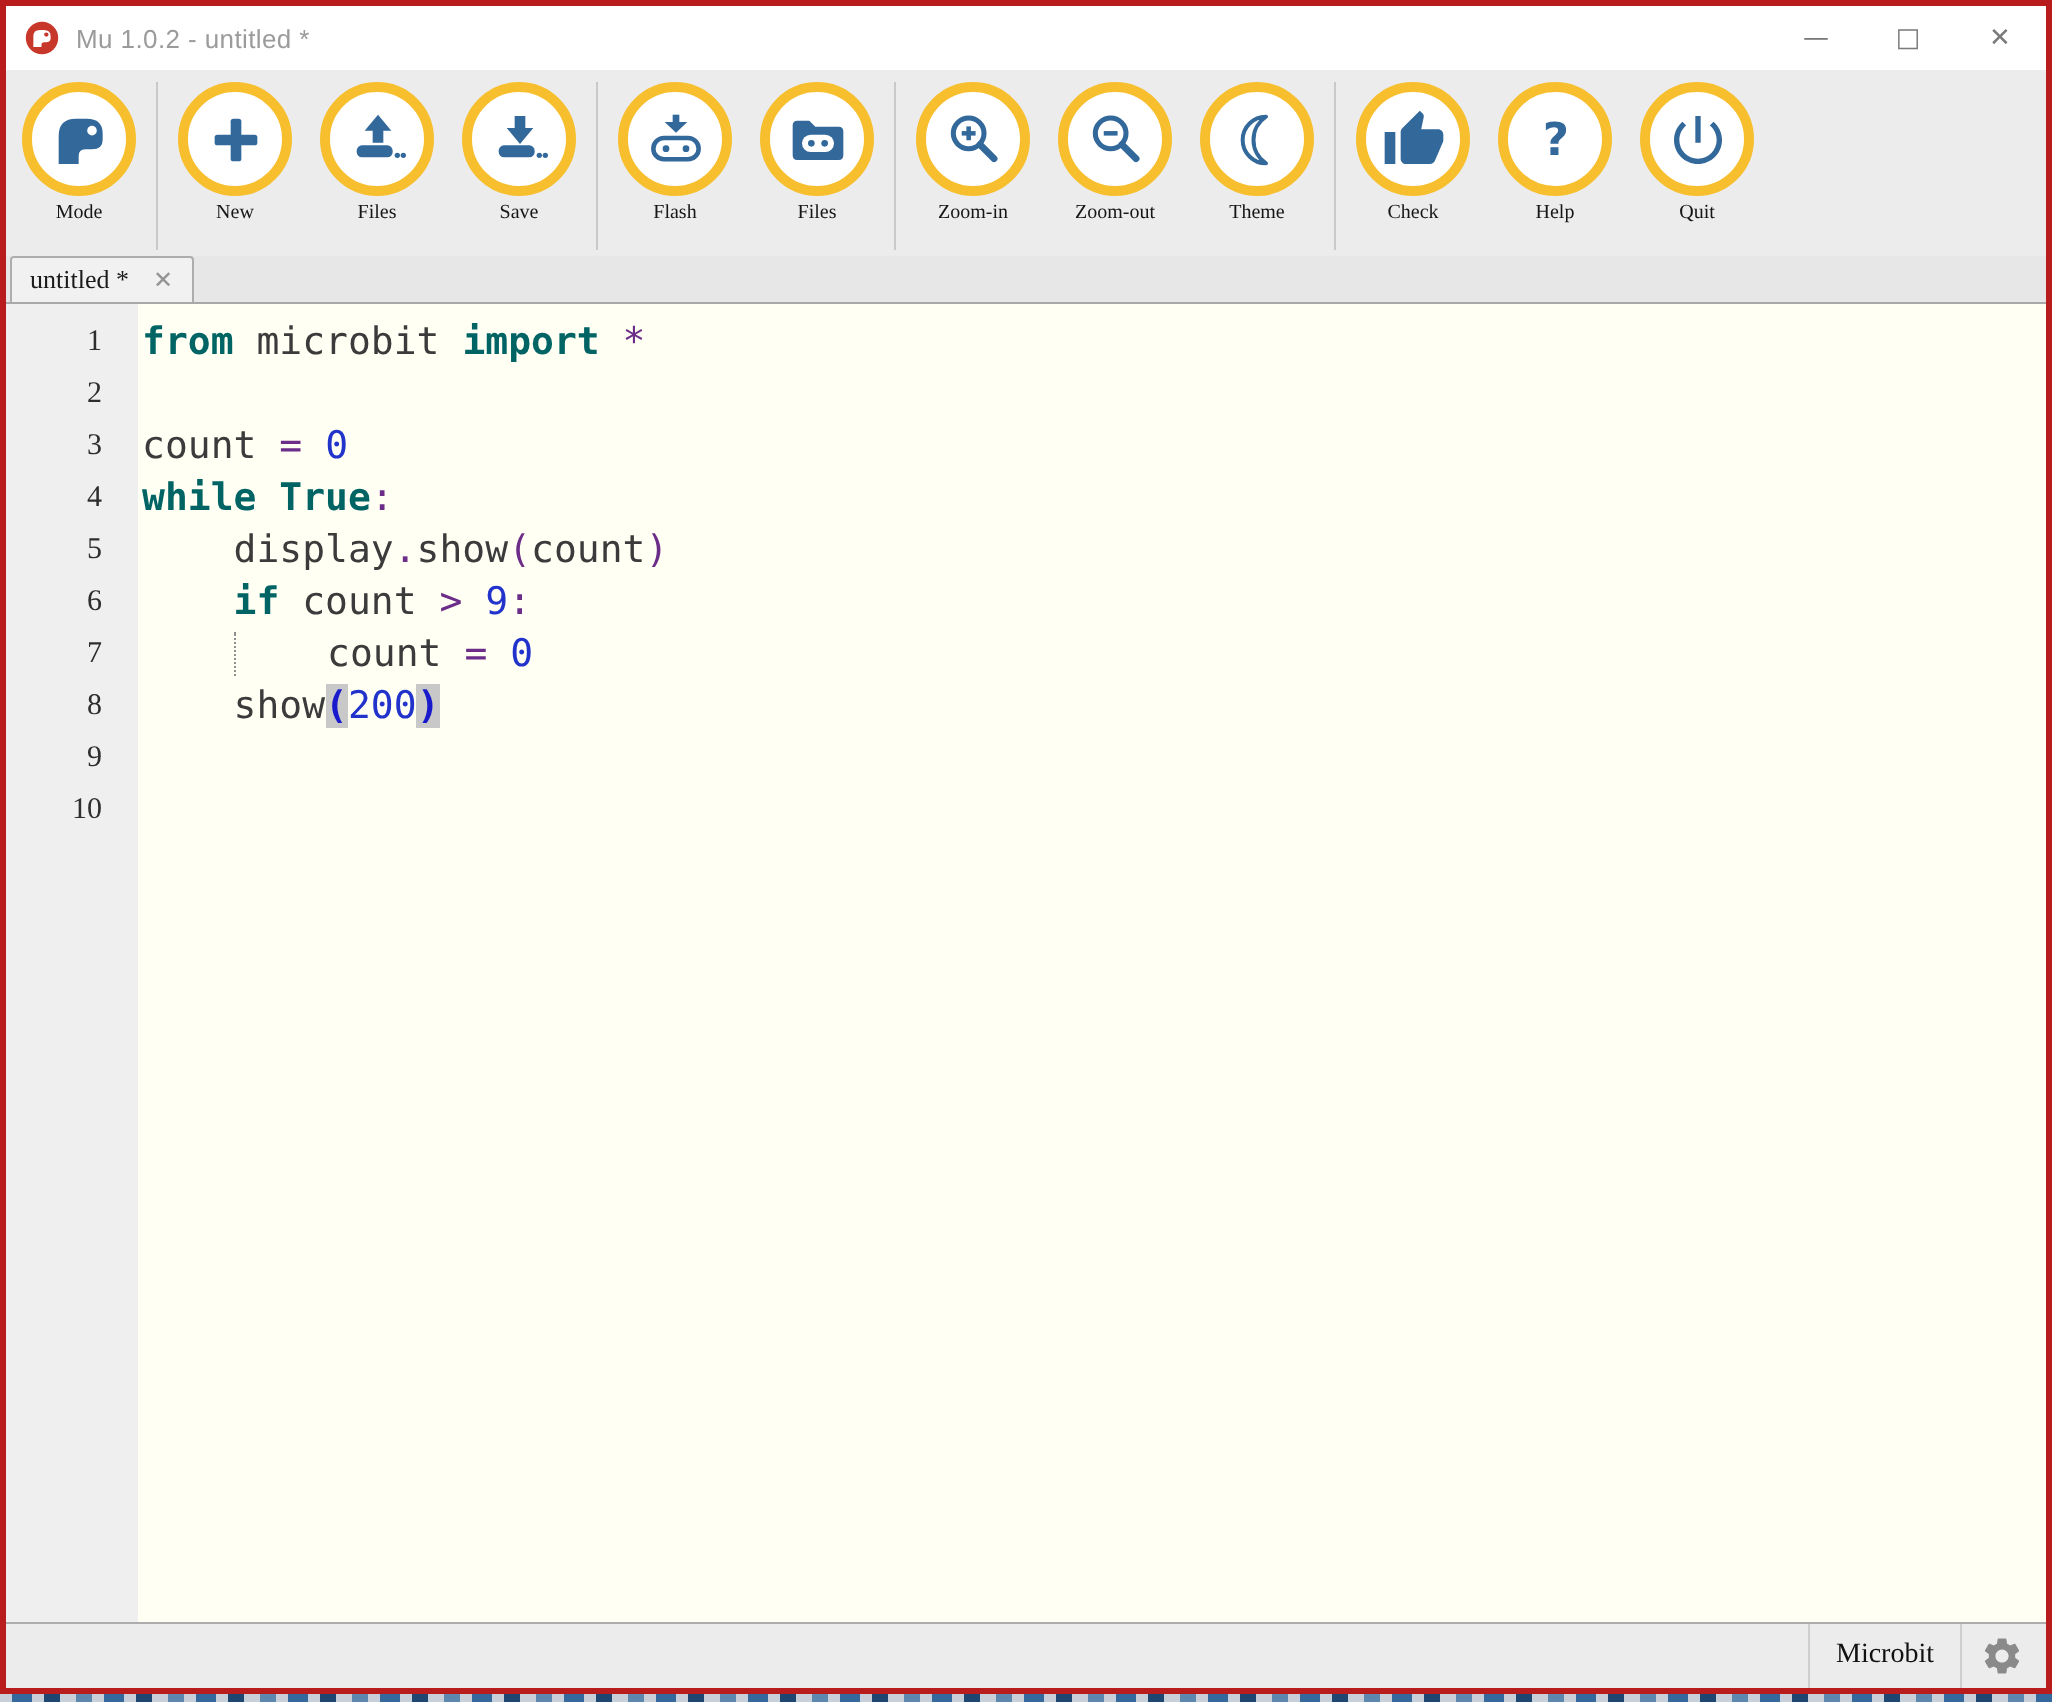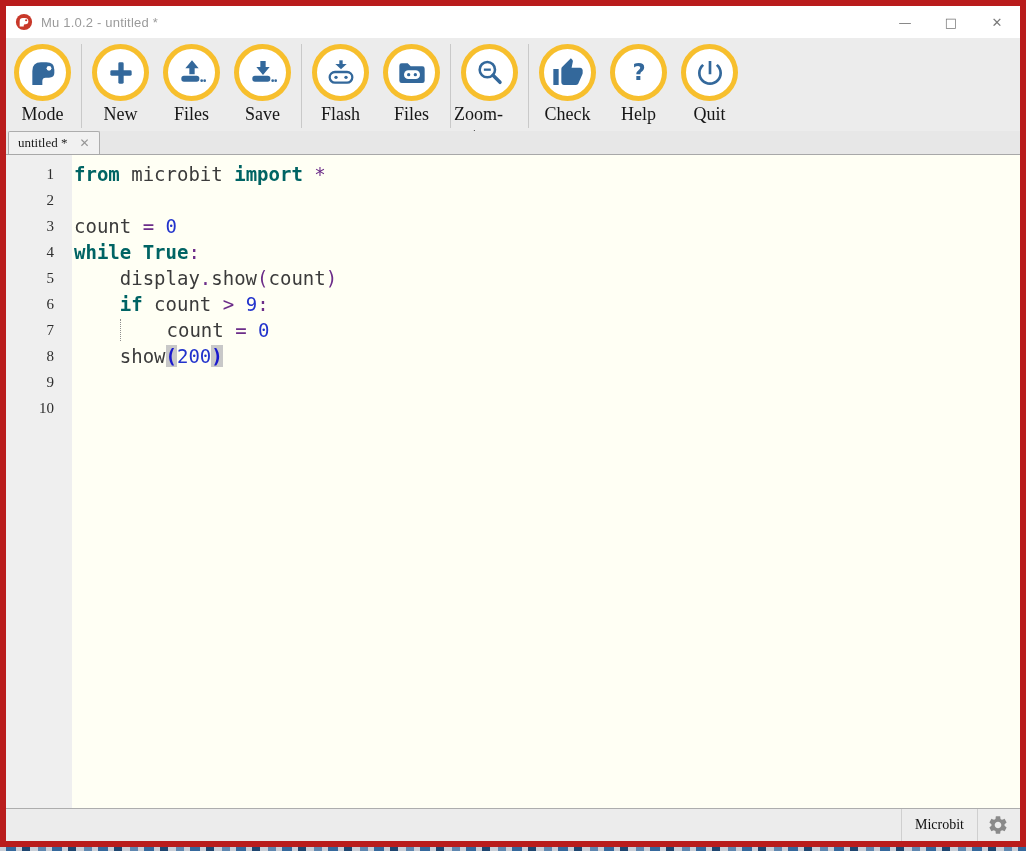--- a/index.html
+++ b/index.html
@@ -5,39 +5,39 @@
   :root{
     --ring-yellow:#F7BF2D; --icon-blue:#33689B; --chrome-bg:#ECECEC;
     --editor-bg:#FFFFF4; --gutter-bg:#EFEFEF; --keyword:#006464;
     --number:#2233CC; --identifier:#3B3B3B; --operator:#6C2D89;
     --brace-match-bg:#C8C8C8; --brace-match-fg:#1A1ACD;
     --title-text:#9B9B9B; --logo-red:#C8382A; --gear-gray:#8A8A8A;
   }
   *{box-sizing:border-box;margin:0;padding:0}
   body{width:1026px;height:851px;overflow:hidden;background:#fff;
        font-family:"Liberation Sans",sans-serif;}
-  .window{width:1026px;height:847px;border:6px solid #b91c1c;display:flex;
+  .window{width:1026px;height:847px;border:3px solid #b91c1c;display:flex;
           flex-direction:column;background:var(--chrome-bg);}
   
   .titlebar{height:32px;background:#FFFFFF;display:flex;align-items:center;
             padding-left:9px;flex:0 0 auto;}
   .titlebar .logo{width:18px;height:18px;margin-right:8px;flex:0 0 auto;}
   .titlebar .title{font-size:13px;color:var(--title-text);letter-spacing:.2px;}
   .win-ctrls{margin-left:auto;display:flex;height:100%;}
   .win-ctrl{width:46px;height:100%;display:flex;align-items:center;justify-content:center;
             color:#7A7A7A;font-size:13px;cursor:pointer;font-family:"DejaVu Sans",sans-serif;}
   
   .toolbar{height:93px;background:var(--chrome-bg);display:flex;align-items:flex-start;
            padding:6px 0 0 1px;flex:0 0 auto;}
   .tb-btn{width:71px;display:flex;flex-direction:column;align-items:center;cursor:pointer;}
   .tb-circle{width:57px;height:57px;border-radius:50%;background:#FFFFFF;
              border:5px solid var(--ring-yellow);display:flex;align-items:center;
              justify-content:center;color:var(--icon-blue);}
   .tb-circle svg{width:32px;height:32px;display:block;}
-  .tb-label{margin-top:3px;font-family:"Liberation Serif",serif;font-size:18px;color:#161616;}
+  .tb-label{margin-top:3px;font-family:"Liberation Serif",serif;font-size:10px;color:#161616;}
   .tb-sep{width:1px;height:84px;background:#C9C9C9;margin:0 3px;flex:0 0 auto;}
   
   .tabbar{height:24px;background:#E7E7E7;border-bottom:1px solid #A8A8A8;display:flex;
           align-items:flex-end;padding-left:2px;flex:0 0 auto;}
   .tab{height:23px;background:#F1F1F1;border:1px solid #ADADAD;border-bottom:none;
        border-radius:2px 2px 0 0;display:flex;align-items:center;padding:0 9px;
        font-family:"Liberation Serif",serif;font-size:13px;color:#1B1B1B;cursor:pointer;}
   .tab-close{margin-left:12px;color:#949494;font-weight:bold;font-size:12px;
              font-family:"DejaVu Sans",sans-serif;cursor:pointer;line-height:1;}
   
@@ -151,23 +151,42 @@
         </div>
         <div class="tb-label">Files</div>
       </div>
       <div class="tb-sep"></div>
       <div class="tb-btn">
         <div class="tb-circle">
           <svg viewBox="0 0 48 48">
             <circle cx="20" cy="19" r="11.5" fill="none" stroke="currentColor" stroke-width="3.8"></circle>
             <line x1="28.5" y1="27.5" x2="39" y2="38" stroke="currentColor" stroke-width="5.2" stroke-linecap="round"></line>
             <line x1="14.8" y1="19" x2="25.2" y2="19" stroke="currentColor" stroke-width="3.4"></line>
+            <line x1="20" y1="13.8" x2="20" y2="24.2" stroke="currentColor" stroke-width="3.4"></line>
+          </svg>
+        </div>
+        <div class="tb-label">Zoom-in</div>
+      </div>
+      <div class="tb-btn">
+        <div class="tb-circle">
+          <svg viewBox="0 0 48 48">
+            <circle cx="20" cy="19" r="11.5" fill="none" stroke="currentColor" stroke-width="3.8"></circle>
+            <line x1="28.5" y1="27.5" x2="39" y2="38" stroke="currentColor" stroke-width="5.2" stroke-linecap="round"></line>
+            <line x1="14.8" y1="19" x2="25.2" y2="19" stroke="currentColor" stroke-width="3.4"></line>
           </svg>
         </div>
         <div class="tb-label">Zoom-out</div>
+      </div>
+      <div class="tb-btn">
+        <div class="tb-circle">
+          <svg viewBox="0 0 48 48">
+            <path d="M30 6.5 A17.5 17.5 0 1 0 30 41.5 A21 21 0 0 1 30 6.5 Z" fill="none" stroke="currentColor" stroke-width="3" stroke-linejoin="round"></path>
+          </svg>
+        </div>
+        <div class="tb-label">Theme</div>
       </div>
       <div class="tb-sep"></div>
       <div class="tb-btn">
         <div class="tb-circle">
           <svg viewBox="0 0 48 48">
             <g transform="scale(2)">
               <path fill="currentColor" d="M1 21h4V9H1v12zM23 10c0-1.1-.9-2-2-2h-6.31l.95-4.57.03-.32c0-.41-.17-.79-.44-1.06L14.17 1 7.59 7.59C7.22 7.95 7 8.45 7 9v10c0 1.1.9 2 2 2h9c.83 0 1.54-.5 1.84-1.22l3.02-7.05c.09-.23.14-.47.14-.73v-2z"></path>
             </g>
           </svg>
         </div>

